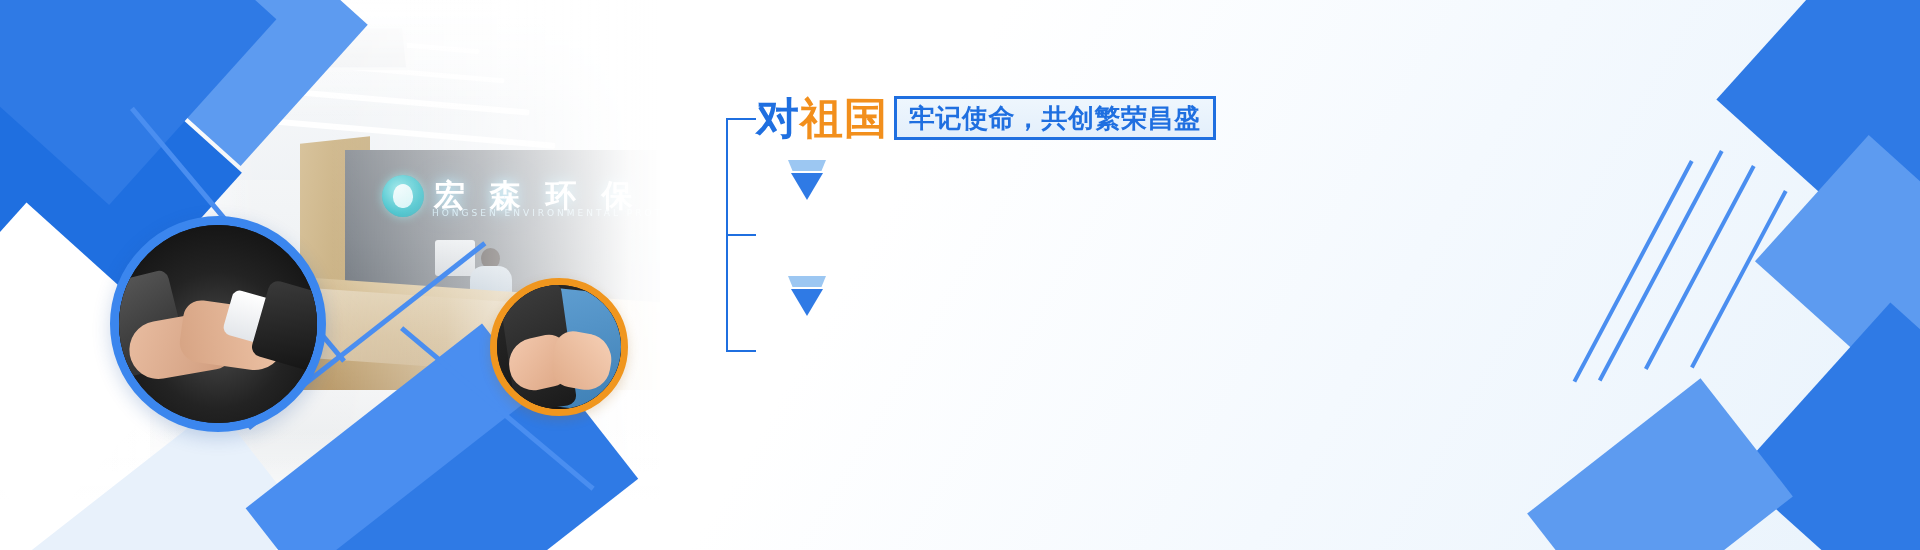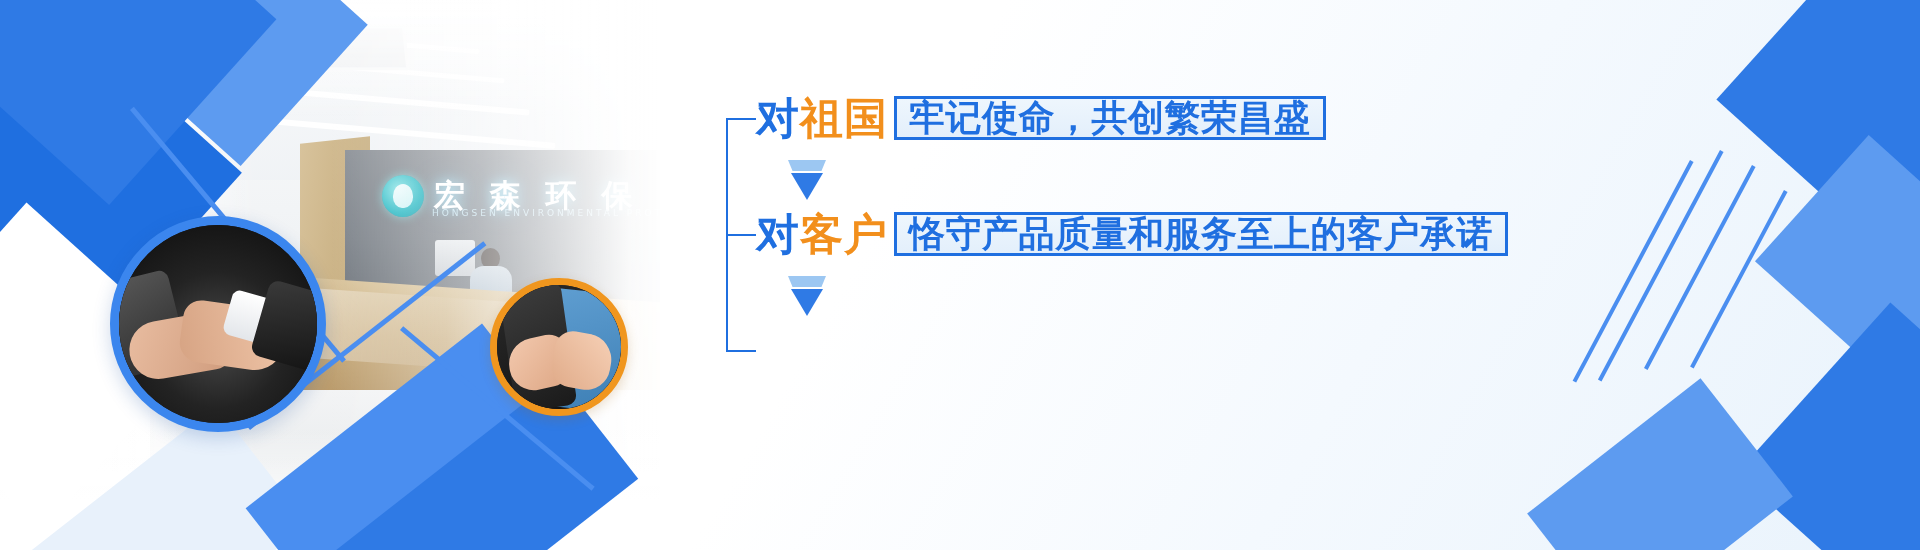--- a/index.html
+++ b/index.html
@@ -220,21 +220,21 @@
   .lead .w-orange{color:#f28f1c;}
 
   .chip{
     margin-left:6px;
     border:3px solid #1f6fe0;
     background:linear-gradient(180deg,#eef6fd 0%,#e3effb 100%);
     padding:5px 12px 6px 12px;
     display:flex;align-items:center;height:44px;box-sizing:border-box;
   }
   .chip-text{
-    font-size:36px;font-weight:700;color:#1f6fe0;white-space:nowrap;line-height:1;
+    font-size:26px;font-weight:700;color:#1f6fe0;white-space:nowrap;line-height:1;
     letter-spacing:.5px;
   }
 
   
   .arrow{
     position:absolute;width:38px;height:40px;
   }
   .arrow .cap{
     position:absolute;left:0;top:0;width:38px;height:11px;background:#9cc7f2;
     clip-path:polygon(0 0,100% 0,88% 100%,12% 100%);
@@ -345,28 +345,20 @@
       <div class="chip">
         <span class="chip-text">牢记使命，共创繁荣昌盛</span>
       </div>
     </div>
 
     <div class="arrow arrow-1">
       <div class="cap"></div>
       <div class="body"></div>
     </div>
 
-    <div class="row row-2">
-      <div class="lead">
-        <span class="w-blue">对</span><span class="w-orange">客户</span>
-      </div>
-      <div class="chip">
-        <span class="chip-text">恪守产品质量和服务至上的客户承诺</span>
-      </div>
-    </div>
 
     <div class="arrow arrow-2">
       <div class="cap"></div>
       <div class="body"></div>
     </div>
 
 
   </div>
 </div>
 

